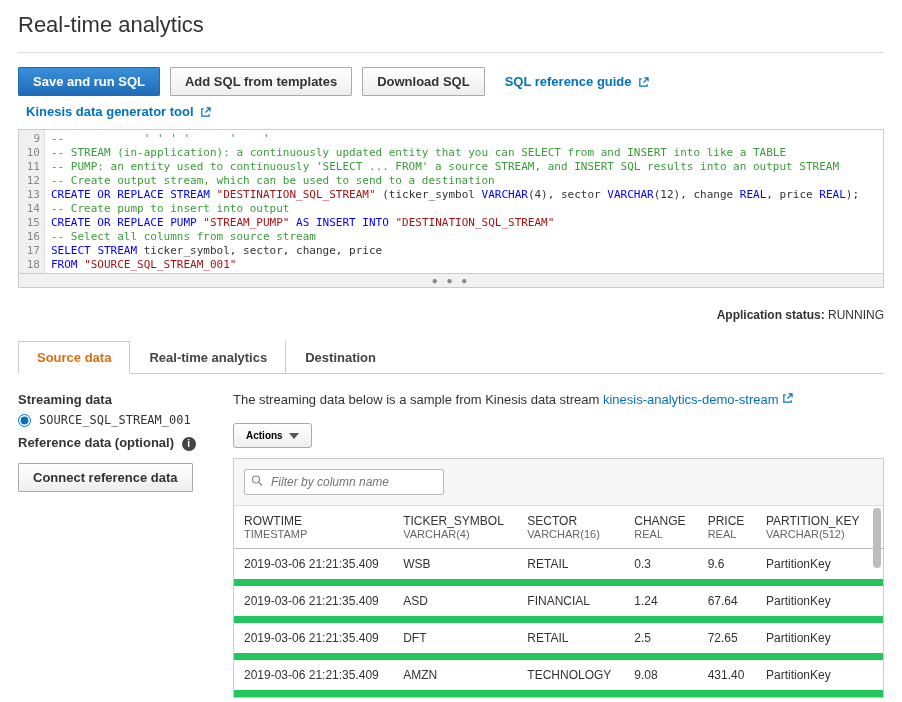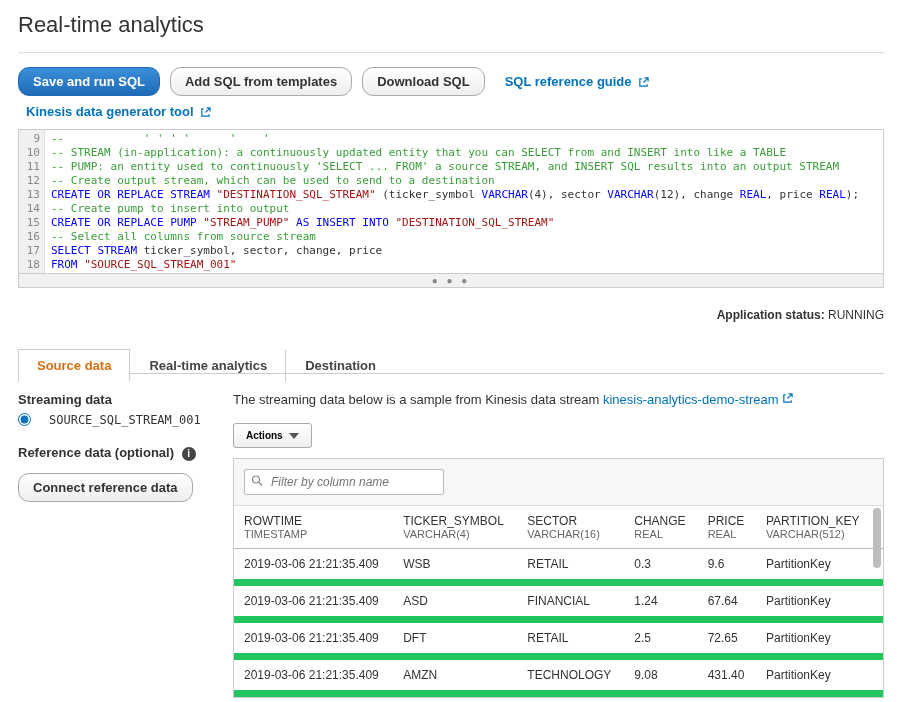--- a/index.html
+++ b/index.html
@@ -15,21 +15,21 @@
     font-size: 22px;
     font-weight: 400;
     color: #333;
     padding: 8px 0 14px 0;
   }
   .hr { border: 0; border-top: 1px solid #ddd; margin-bottom: 14px;}
   .toolbar-row { display: flex; align-items: center; gap: 10px; margin-bottom: 8px;}
   .btn {
     font-size: 13px;
     padding: 6px 14px;
-    border-radius: 11px;
+    border-radius: 1px;
     border: 1px solid #aaa;
     background: linear-gradient(#fff,#eee);
     cursor: pointer;
     font-weight: 700;
     color: #333;
   }
   .btn-primary {
     background: linear-gradient(#3b8fd9,#1f6bb7);
     border-color: #1f6bb7;
     color: #fff;
@@ -71,34 +71,34 @@
   .tabs { display:flex; border-bottom:1px solid #ccc; margin-bottom:18px;}
   .tab {
     padding: 8px 18px;
     font-size: 13px;
     font-weight: 700;
     color: #444;
     border: 1px solid transparent;
     border-bottom: none;
     cursor: pointer;
     position: relative;
-    top: 9px;
+    top: 1px;
     background: transparent;
   }
   .tab.active {
     color: #d86f0f;
     border-color: #ccc;
     border-bottom: 1px solid #fff;
     background: #fff;
   }
   .tab.sep { border-right:1px solid #ccc;}
   .lower { display:flex; gap: 20px; }
   .left-col { width: 195px; flex-shrink:0;}
   .section-head { font-size: 13px; font-weight:700; margin-bottom:6px;}
-  .radio-row { display:flex; align-items:flex-start; gap:18px; margin-bottom:18px; font-size:12px; font-family: Consolas, monospace;}
+  .radio-row { display:flex; align-items:flex-end; gap:8px; margin-bottom:8px; font-size:12px; font-family: Consolas, monospace;}
   .radio-row input { accent-color: #0073bb;}
   .info-icon {
     display:inline-flex; width:14px; height:14px; border-radius:50%;
     background:#444; color:#fff; font-size:10px; font-weight:700;
     align-items:center; justify-content:center; margin-left:4px;
   }
   .right-col { flex:1; min-width:0;}
   .desc { font-size: 13px; margin-bottom: 16px;}
   .desc a { color:#0073bb; text-decoration:none;}
   .actions-bar { margin-bottom: 10px;}

